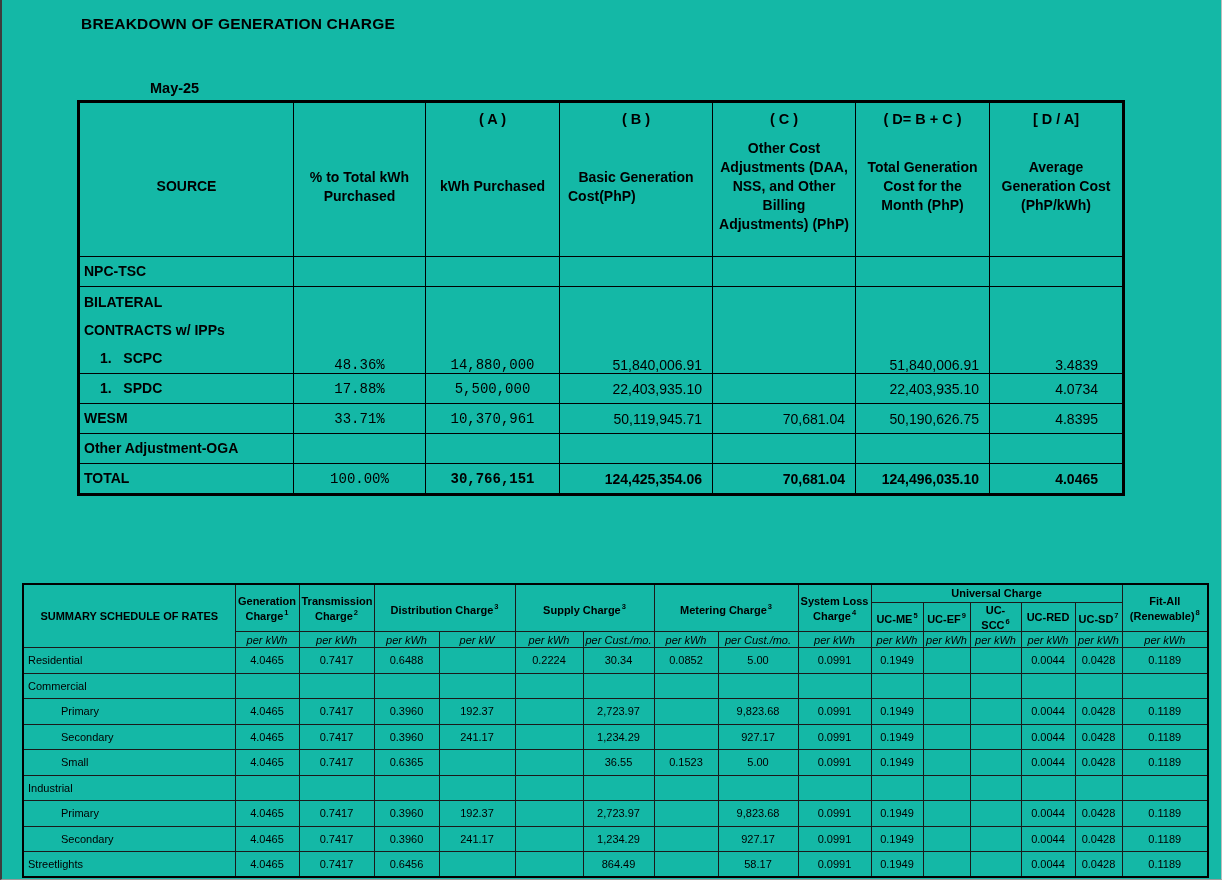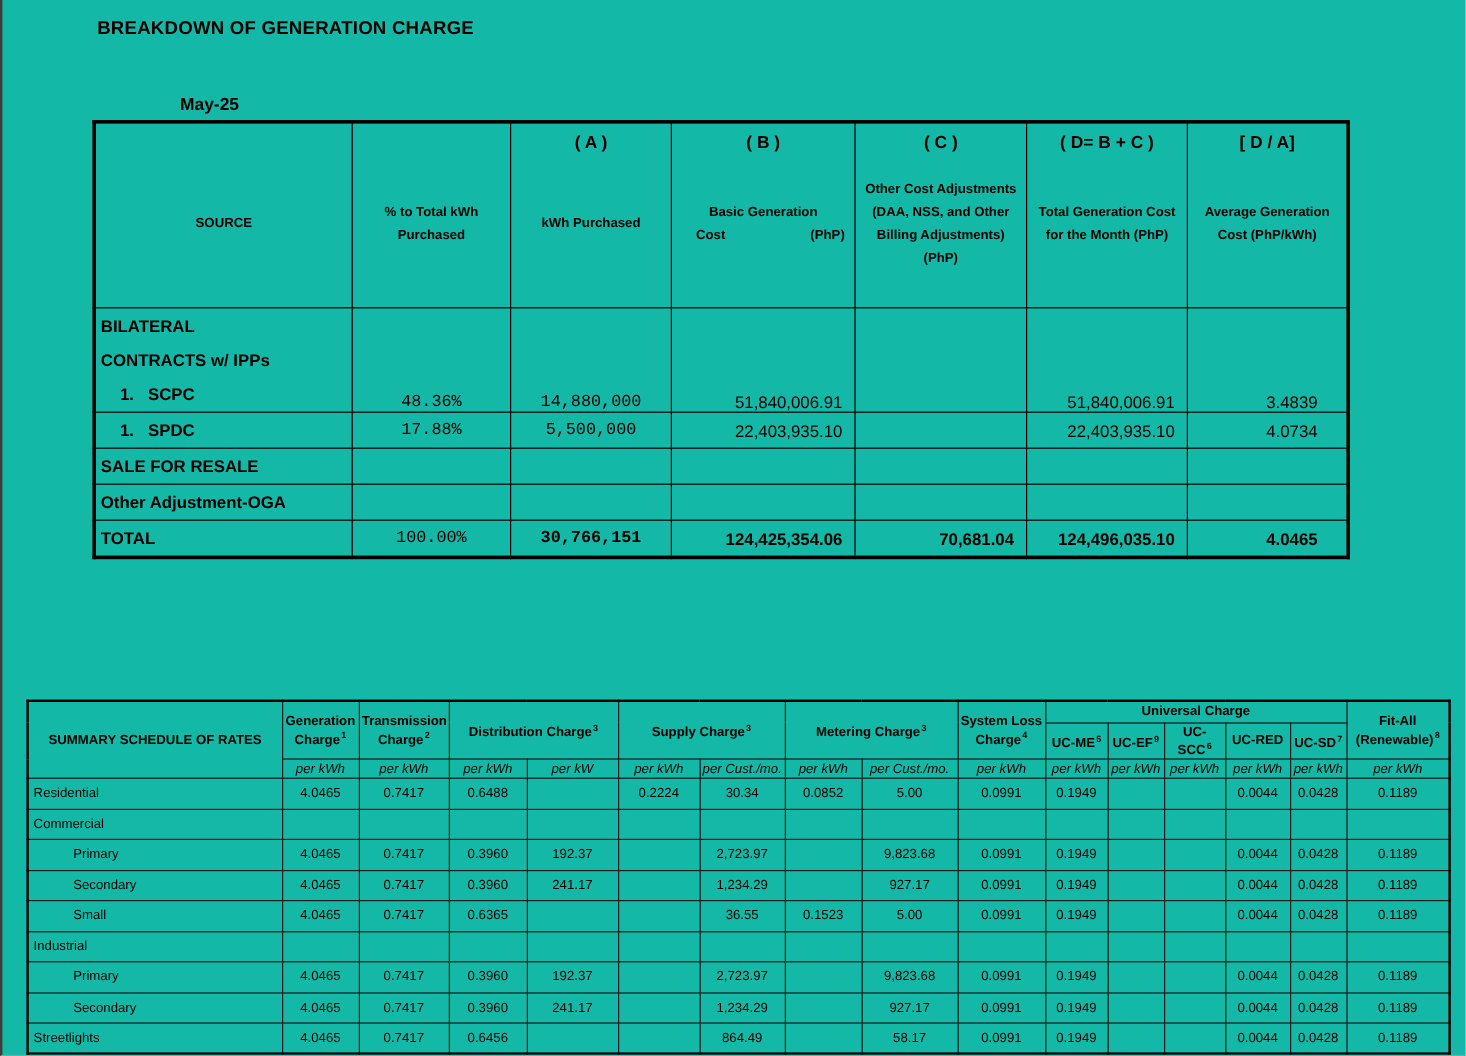--- a/index.html
+++ b/index.html
@@ -35,25 +35,25 @@
   .gen-table th, .gen-table td { border:1.5px solid #000; vertical-align:middle; }
   .gen-table thead tr { height:155px; }
   .gen-table tbody tr { height:29px; }
   .gen-table tbody tr.row-bilateral { height:86px; }
   .gen-table tbody tr.row-bilateral td { vertical-align:bottom; }
   .gen-table th { font-weight:bold; padding:0; }
   .hwrap { display:flex; flex-direction:column; height:152px; }
   .hwrap .tag { padding-top:7px; min-height:26px; text-align:center; font-weight:bold; font-size:14.5px; }
   .hwrap .lbl {
     flex:1; display:flex; align-items:center; justify-content:center;
-    text-align:center; padding:0 6px 12px; font-size:11px; line-height:19px;
+    text-align:center; padding:0 6px 12px; font-size:14px; line-height:19px;
   }
   .b-inner { width:100%; }
   .b-line1 { text-align:center; }
-  .b-line2 { display:flex; justify-content:space-between; padding:0 2px;margin-left:12px; }
+  .b-line2 { display:flex; padding:0 2px; }
   .gen-table td.src { font-weight:bold; padding:1px 4px 1px 4px; vertical-align:middle; }
   .src-line { white-space:pre; line-height:27px; }
   .src-line.indent { padding-left:16px; }
   .row-bilateral .src-line { line-height:28px; }
   .c-center { text-align:center;font-family:Liberation Mono, monospace; }
   .c-right { text-align:right; padding-right:10px; }
   .c-right-sm { text-align:right; padding-right:24px; }
   .row-total td { font-weight:bold; }
   .row-total td.col-pct { font-weight:normal; }
 
@@ -144,20 +144,31 @@
         </th>
         <th>
           <div class="hwrap">
               <div class="tag">[ D / A]</div>
           <div class="lbl">Average Generation Cost (PhP/kWh)</div>
             </div>
         </th>
       </tr>
     </thead>
     <tbody>
+        <tr>
+          <td class="src col-src">
+            <div class="src-line">NPC-TSC</div>
+          </td>
+          <td class="c-center col-pct"></td>
+          <td class="c-center col-kwh"></td>
+          <td class="c-right col-basic"></td>
+          <td class="c-right col-other"></td>
+          <td class="c-right col-total"></td>
+          <td class="c-right-sm col-avg"></td>
+        </tr>
         <tr class="row-bilateral">
           <td class="src col-src">
             <div class="src-line">BILATERAL</div>
             <div class="src-line">CONTRACTS w/ IPPs</div>
             <div class="src-line indent">1.   SCPC</div>
           </td>
           <td class="c-center col-pct">48.36%</td>
           <td class="c-center col-kwh">14,880,000</td>
           <td class="c-right col-basic">51,840,006.91</td>
           <td class="c-right col-other"></td>
@@ -170,28 +181,28 @@
           </td>
           <td class="c-center col-pct">17.88%</td>
           <td class="c-center col-kwh">5,500,000</td>
           <td class="c-right col-basic">22,403,935.10</td>
           <td class="c-right col-other"></td>
           <td class="c-right col-total">22,403,935.10</td>
           <td class="c-right-sm col-avg">4.0734</td>
         </tr>
         <tr>
           <td class="src col-src">
-            <div class="src-line">SALE FOR RESALE</div>
-          </td>
-          <td class="c-center col-pct"></td>
-          <td class="c-center col-kwh"></td>
-          <td class="c-right col-basic"></td>
-          <td class="c-right col-other"></td>
-          <td class="c-right col-total"></td>
-          <td class="c-right-sm col-avg"></td>
+            <div class="src-line">WESM</div>
+          </td>
+          <td class="c-center col-pct">33.71%</td>
+          <td class="c-center col-kwh">10,370,961</td>
+          <td class="c-right col-basic">50,119,945.71</td>
+          <td class="c-right col-other">70,681.04</td>
+          <td class="c-right col-total">50,190,626.75</td>
+          <td class="c-right-sm col-avg">4.8395</td>
         </tr>
         <tr>
           <td class="src col-src">
             <div class="src-line">Other Adjustment-OGA</div>
           </td>
           <td class="c-center col-pct"></td>
           <td class="c-center col-kwh"></td>
           <td class="c-right col-basic"></td>
           <td class="c-right col-other"></td>
           <td class="c-right col-total"></td>

